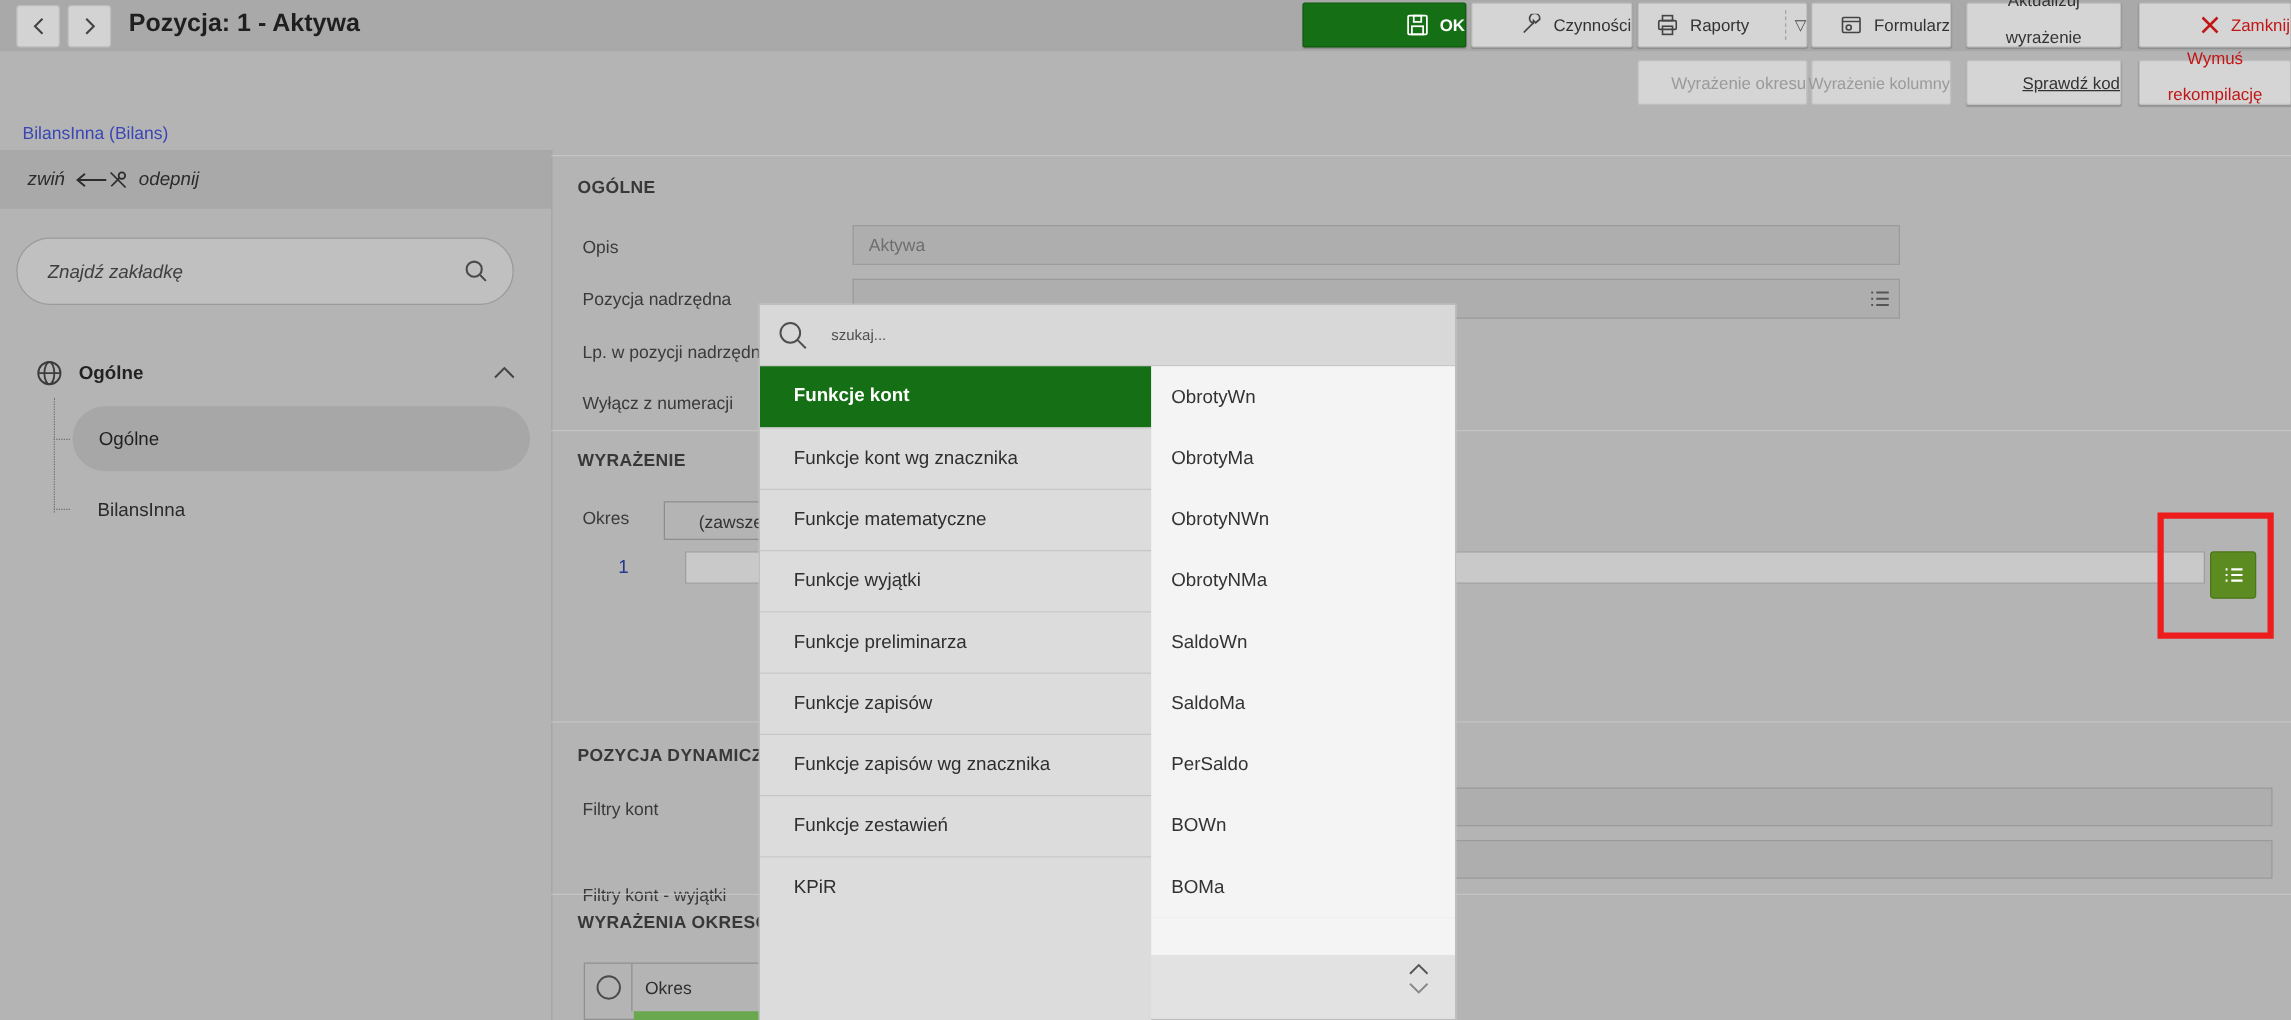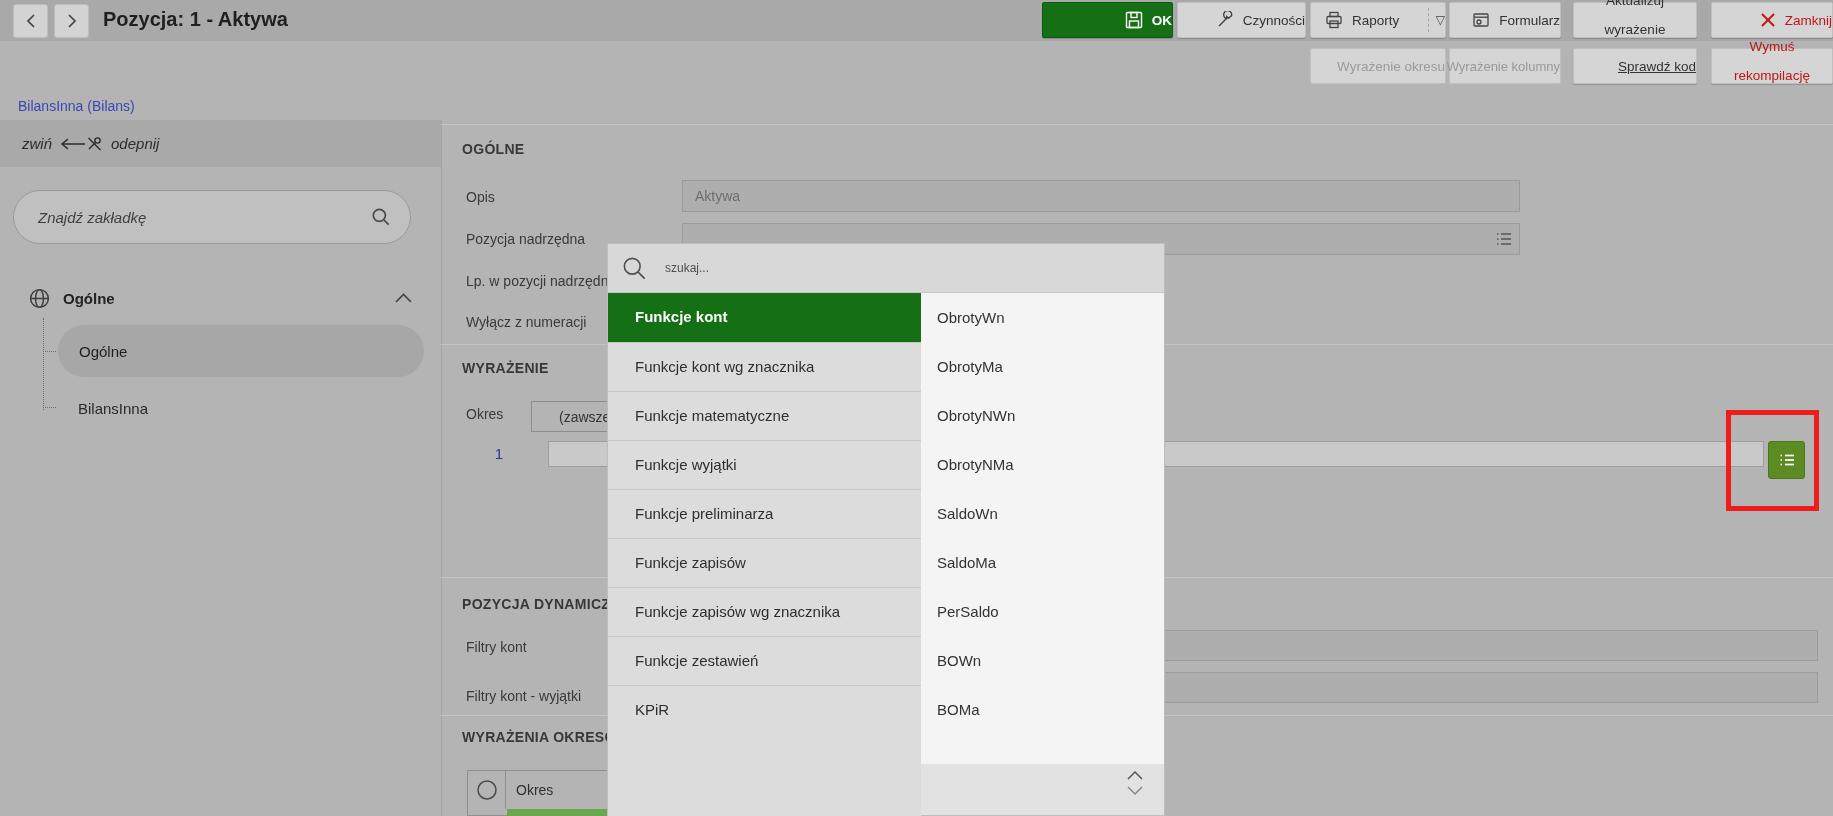--- a/index.html
+++ b/index.html
@@ -294,21 +294,21 @@
     </span>
   </div>
   <div class="abs redbox" style="left:1726px;top:410px;width:93px;height:101px;z-index:70;"></div>
 
   <div class="abs hline" style="left:441px;top:577px;width:1392px;height:1px;"></div>
   <div class="abs sechead" style="left:462px;top:596px;">POZYCJA DYNAMICZNA</div>
 
   <div class="abs flabel" style="left:466px;top:639px;">Filtry kont</div>
   <div class="abs ginput" style="left:682px;top:630px;width:1136px;height:31px;"></div>
 
-  <div class="abs flabel" style="left:466px;top:688px;">Filtry kont - wyjątki</div>
+  <div class="abs flabel" style="left:466px;top:708px;">Filtry kont - wyjątki</div>
   <div class="abs ginput" style="left:682px;top:672px;width:1136px;height:31px;"></div>
 
   <div class="abs hline" style="left:441px;top:715px;width:1392px;height:1px;"></div>
   <div class="abs sechead" style="left:462px;top:729px;">WYRAŻENIA OKRESOWE</div>
 
   <div class="abs ptable" style="left:467px;top:770px;width:341px;height:46px;">
     <div class="radiocell">
       <span>
         <svg width="22" height="22" viewBox="0 0 22 22">
             <circle cx="11" cy="11" r="9" fill="none" stroke="#4a4a4a" stroke-width="1.5"></circle>

